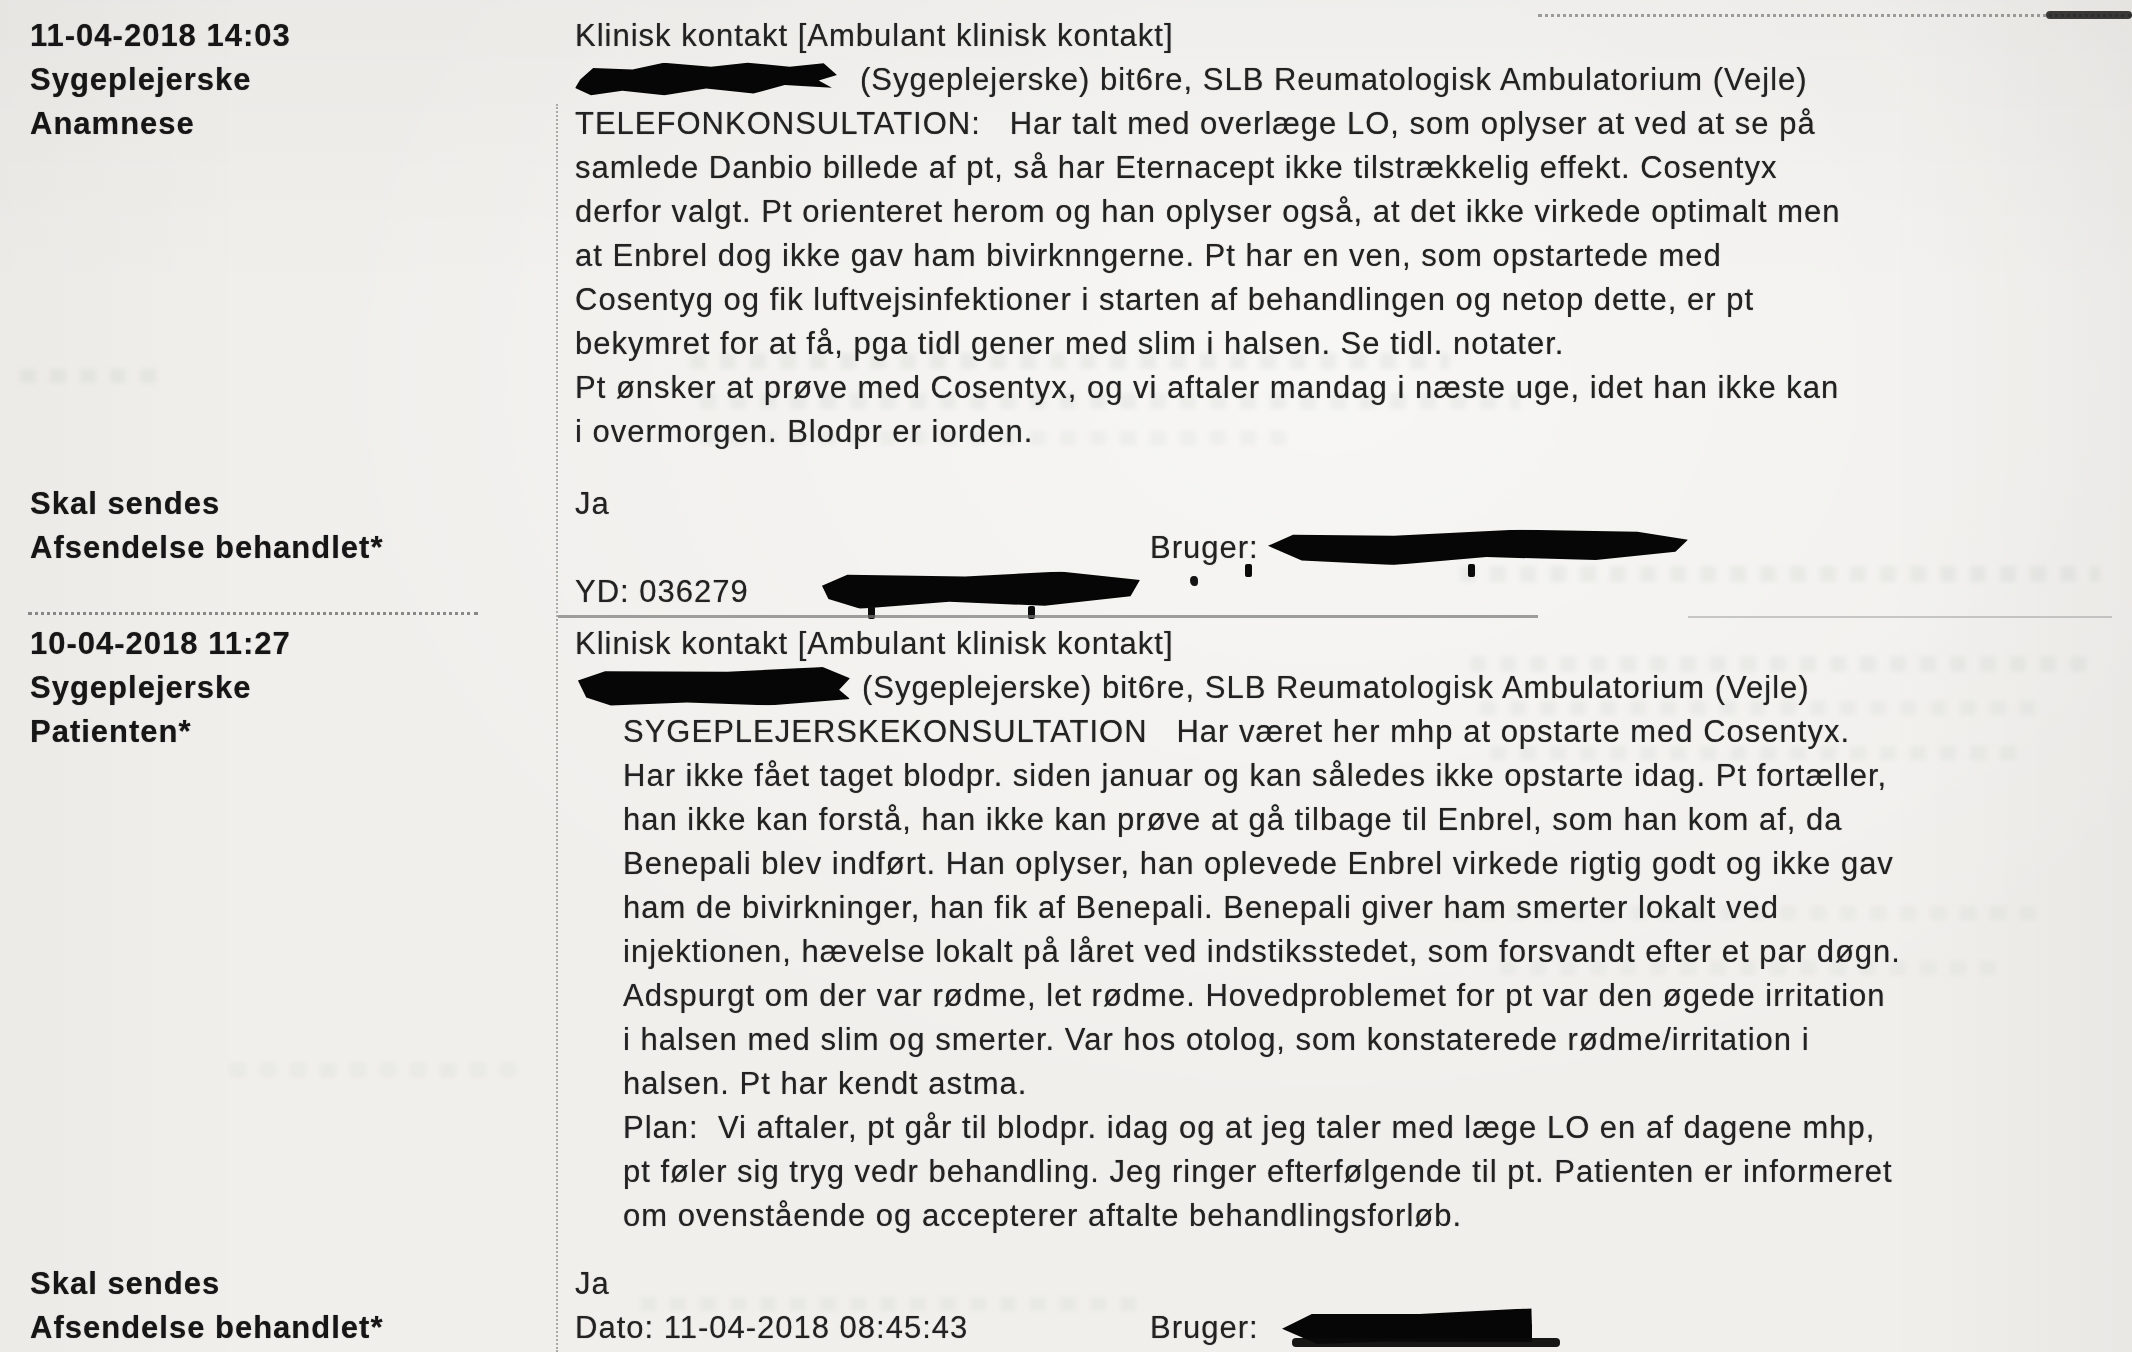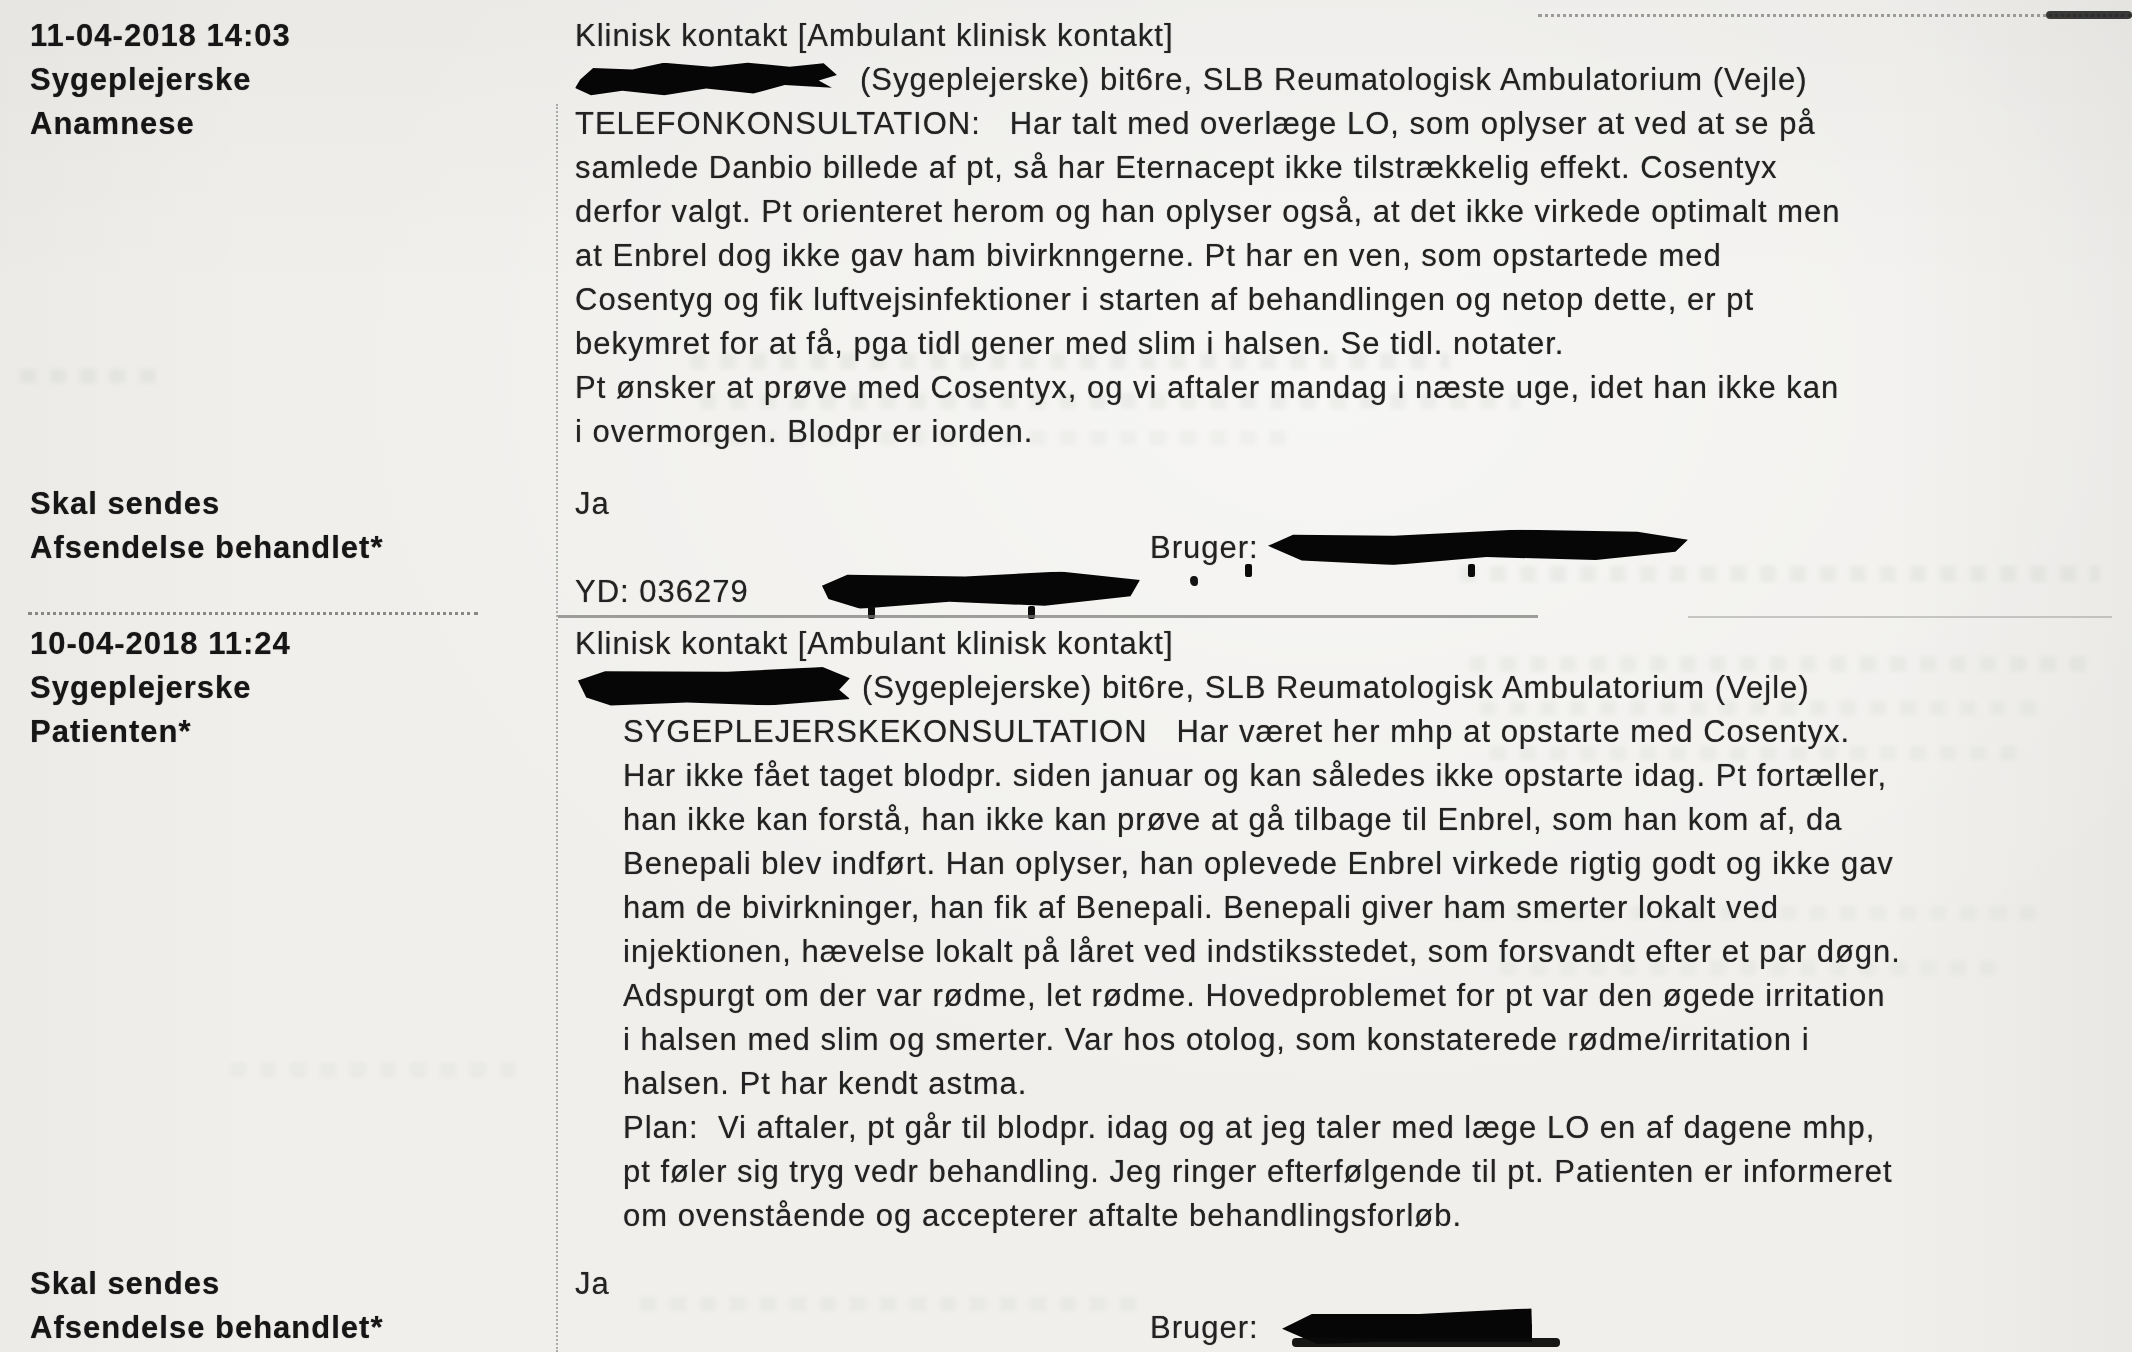--- a/index.html
+++ b/index.html
@@ -98,21 +98,21 @@
     <div class="tick" style="left:1028px;top:592px;"></div>
     <div class="dot" style="left:1190px;top:562px;"></div>
 
     <div class="h-dotted" style="left:28px;top:598px;width:450px;opacity:.8;"></div>
   </div>
 
   <div class="h-line" style="left:558px;top:615px;width:980px;height:3px;background:#787878;opacity:.7;"></div>
   <div class="h-line" style="left:1688px;top:616px;width:424px;height:2px;background:#9a9a9a;opacity:.5;"></div>
 
   <div class="entry" style="top:622px;height:730px;">
-    <div class="txt bold" style="left:30px;top:0;">10-04-2018 11:24</div>
+    <div class="txt bold" style="left:30px;top:0;">10-04-2018 11:27</div>
     <div class="txt bold" style="left:30px;top:44px;">Sygeplejerske</div>
     <div class="txt bold" style="left:30px;top:88px;">Patienten*</div>
 
     <div class="txt" style="left:575px;top:0;">Klinisk kontakt [Ambulant klinisk kontakt]</div>
 
     <div class="redaction blob-name-2" style="left:578px;top:46px;width:272px;height:38px;"></div>
     <div class="txt" style="left:862px;top:44px;">(Sygeplejerske) bit6re, SLB Reumatologisk Ambulatorium (Vejle)</div>
 
     <div class="txt" style="left:575px;top:88px;margin-left:48px;">SYGEPLEJERSKEKONSULTATION   Har været her mhp at opstarte med Cosentyx.
 Har ikke fået taget blodpr. siden januar og kan således ikke opstarte idag. Pt fortæller,
@@ -124,18 +124,19 @@
 i halsen med slim og smerter. Var hos otolog, som konstaterede rødme/irritation i
 halsen. Pt har kendt astma.
 Plan:  Vi aftaler, pt går til blodpr. idag og at jeg taler med læge LO en af dagene mhp,
 pt føler sig tryg vedr behandling. Jeg ringer efterfølgende til pt. Patienten er informeret
 om ovenstående og accepterer aftalte behandlingsforløb.</div>
 
     <div class="txt bold" style="left:30px;top:640px;">Skal sendes</div>
     <div class="txt" style="left:575px;top:640px;">Ja</div>
 
     <div class="txt bold" style="left:30px;top:684px;">Afsendelse behandlet*</div>
+    <div class="txt" style="left:575px;top:684px;">Dato: 11-04-2018 08:45:43</div>
     <div class="txt" style="left:1150px;top:684px;">Bruger:</div>
     <div class="redaction blob-bruger-2" style="left:1282px;top:688px;width:250px;height:34px;"></div>
     <div class="h-line" style="left:1292px;top:716px;width:268px;height:9px;background:#0a0a0a;border-radius:4px;opacity:.95;"></div>
   </div>
 
 </div>
 
 </body></html>

